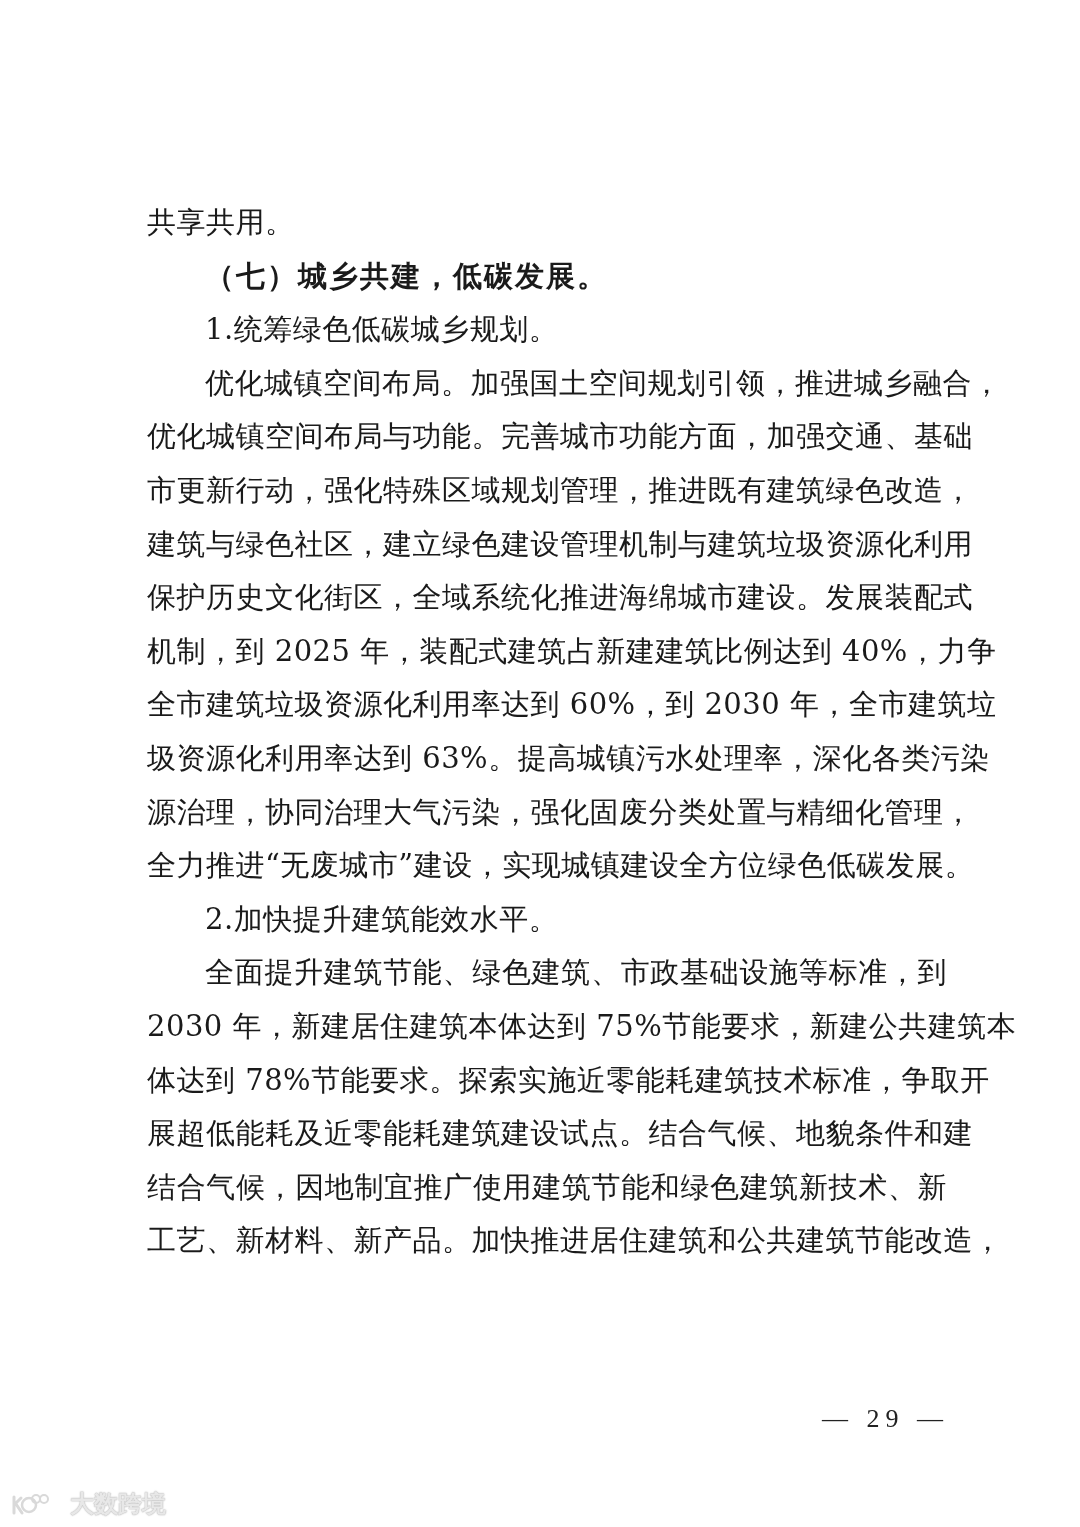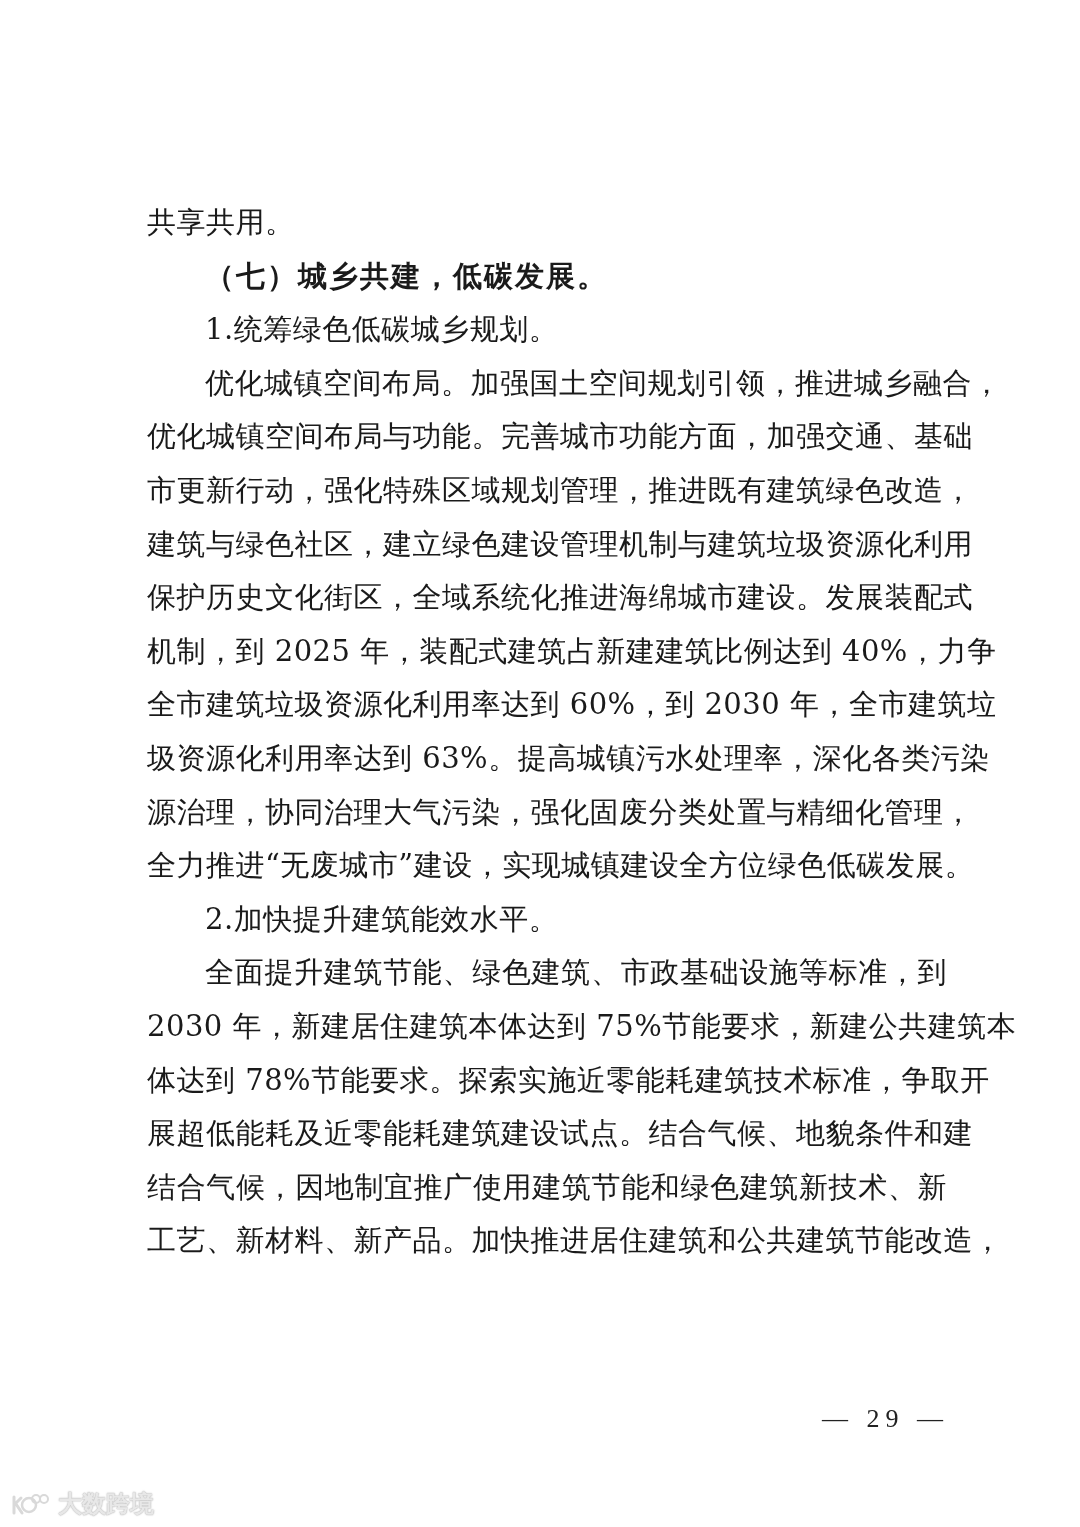--- a/index.html
+++ b/index.html
@@ -10,21 +10,21 @@
   .line { height:53.6px; line-height:44px; font-size:29px; white-space:nowrap;
           letter-spacing:0.5px; display:flex; justify-content:space-between; }
   .line.just { text-align:justify; text-align-last:justify; display:block; }
   .line.indent { padding-left:58px; }
   .line.left { display:block; }
   .heading-zh { font-family:"DejaVu Sans","Liberation Sans",sans-serif; letter-spacing:2px;font-weight:bold; }
   .page-number { position:absolute; left:822px; top:1380px; font-size:26px;
                  font-family:"Liberation Serif",serif; letter-spacing:6px; color:#222;margin-top:24px; }
   .watermark { position:absolute; left:10px; top:1488px; font-size:24px; color:#e8e8e8;
                font-family:"DejaVu Sans",sans-serif; font-weight:bold;
-               text-shadow:0 0 2px #bdbdbd, 0 0 1px #aaa; display:flex; align-items:center; gap:8px; }
+               text-shadow:0 0 2px #bdbdbd, 0 0 1px #aaa; display:flex; align-items:center; gap:20px; }
   .wm-logo { width:40px; height:26px; display:inline-block; }
 </style>
 </head>
 <body>
 
 <div class="page">
   <div class="body-text" id="body-text">
       <div class="line left">共享共用。</div>
       <div class="line indent left heading-zh">（七）城乡共建，低碳发展。</div>
       <div class="line indent left">1.统筹绿色低碳城乡规划。</div>

